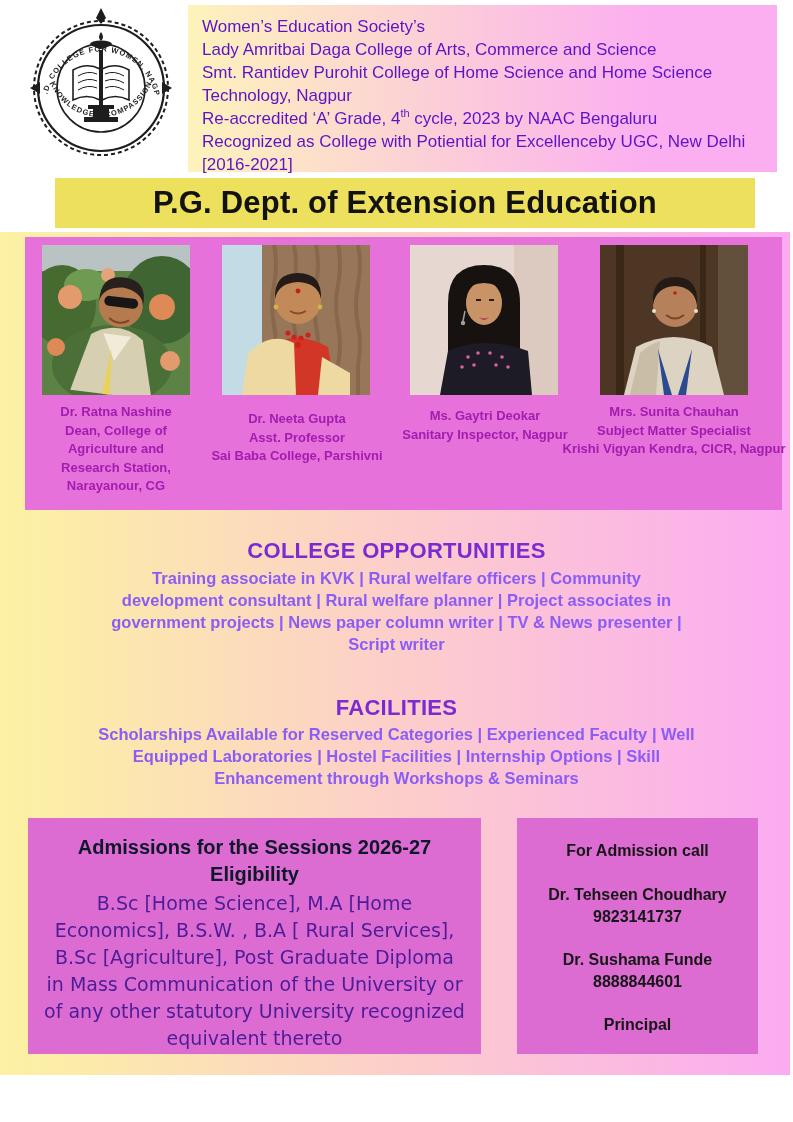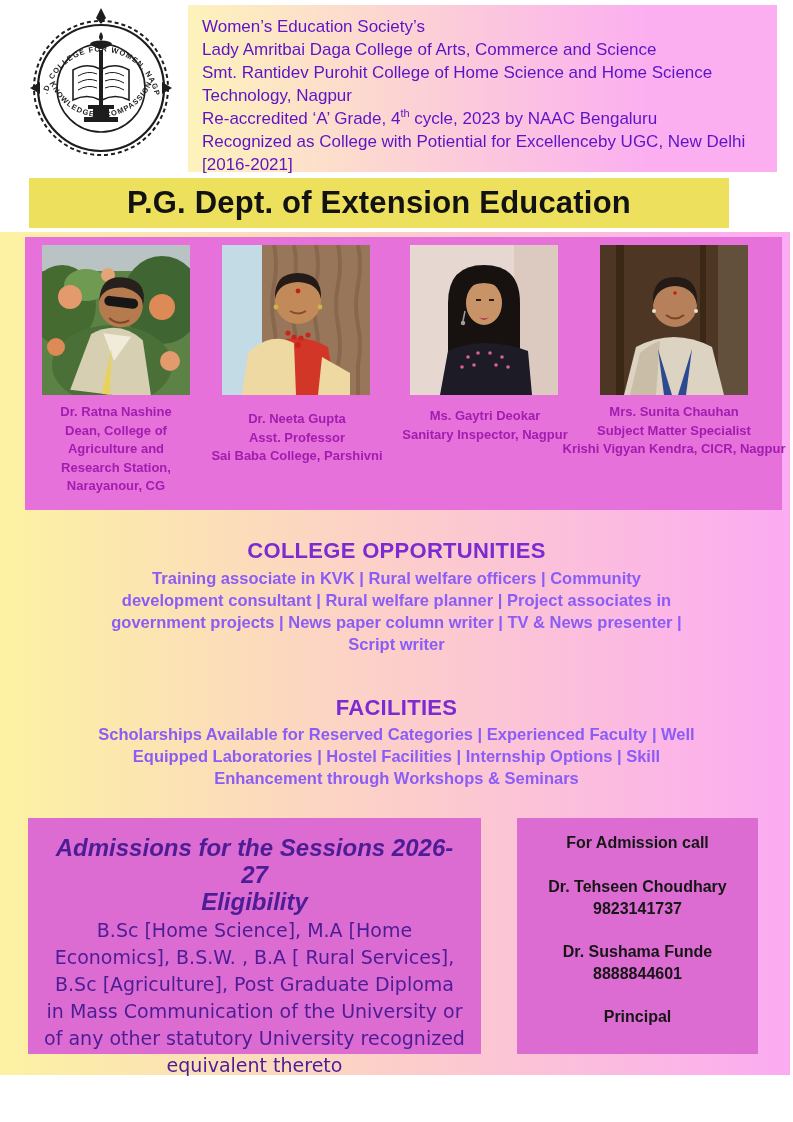--- a/index.html
+++ b/index.html
@@ -16,21 +16,21 @@
   .logo-box{position:absolute;left:26px;top:4px;width:150px;height:168px;background:#ffffff;}
   .header-block{
     position:absolute;left:188px;top:5px;width:589px;height:167px;
     background:linear-gradient(90deg,var(--header-grad-start,#fdf3bb) 0%,var(--header-grad-end,#fbaff0) 78%);
     box-sizing:border-box;padding:10px 12px 0 14px;
     color:var(--header-purple,#5d13c6);font-weight:normal;font-size:17px;line-height:23px;
   }
   .header-block sup{font-size:11px;line-height:0;}
   
   .banner{
-    position:absolute;left:29px;top:178px;width:700px;height:50px;
+    position:absolute;left:55px;top:178px;width:700px;height:50px;
     background:var(--banner-yellow,#ede05c);
     display:flex;align-items:center;justify-content:center;
     font-size:31px;font-weight:bold;color:#121212;letter-spacing:.2px;
   }
   
   .faculty-panel{position:absolute;left:25px;top:237px;width:757px;height:273px;background:var(--panel-pink,#e671da);}
   .photo{position:absolute;top:245px;width:148px;height:150px;overflow:hidden;}
   .photo svg{display:block;width:148px;height:150px;}
   .p1{left:42px;} .p2{left:222px;} .p3{left:410px;} .p4{left:600px;}
   .caption{
@@ -52,31 +52,31 @@
     position:absolute;left:50%;transform:translateX(-50%);text-align:center;
     font-weight:bold;font-size:16.5px;line-height:22px;color:#8b5cf6;
   }
   .career-body{top:567px;width:592px;}
   .facilities-body{top:723px;width:608px;}
   
   .admissions-box{
     position:absolute;left:28px;top:818px;width:453px;height:236px;background:var(--box-pink,#dc6bd2);
     box-sizing:border-box;padding:16px 16px 0 16px;text-align:center;
   }
-  .admissions-title,.admissions-subtitle{font-weight:bold;font-size:24px;line-height:27px;color:#4c1d95;font-style:italic;}
+  .admissions-title,.admissions-subtitle{font-weight:bold;font-size:20px;line-height:27px;color:#0f172a;}
   .admissions-body{
     margin-top:2px;font-size:19px;line-height:27px;color:#4c1d95;
     font-family:"DejaVu Sans","Liberation Sans",sans-serif;font-weight:normal;
   }
   .contact-box{
     position:absolute;left:517px;top:818px;width:241px;height:236px;background:var(--box-pink,#dc6bd2);
     box-sizing:border-box;padding:14px 8px 0 8px;text-align:center;
     font-weight:bold;font-size:16px;line-height:22px;color:#161616;
   }
-  .contact-title{margin-bottom:22px;}
+  .contact-title{margin-bottom:22px;margin-top:8px;}
   .contact-entry{margin-bottom:21px;}
   .contact-principal{margin-top:1px;}
 </style>
 </head>
 <body>
 
 <div class="page">
 
   <div class="bg-band"></div>
 

